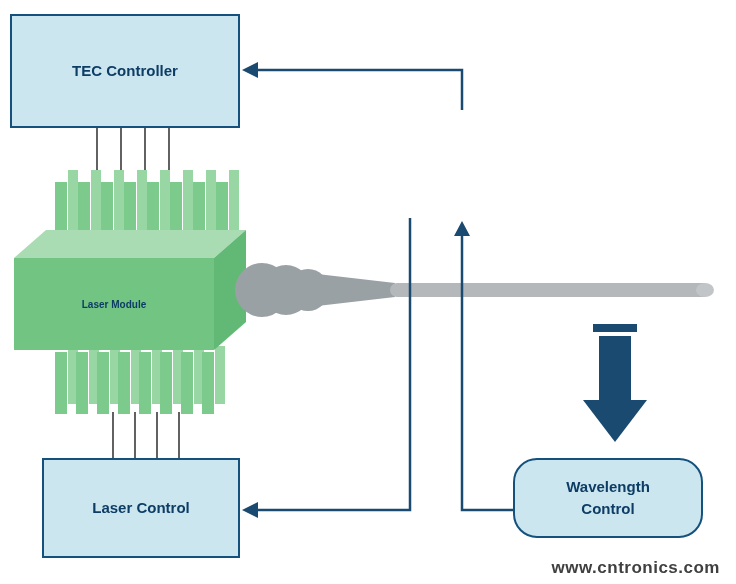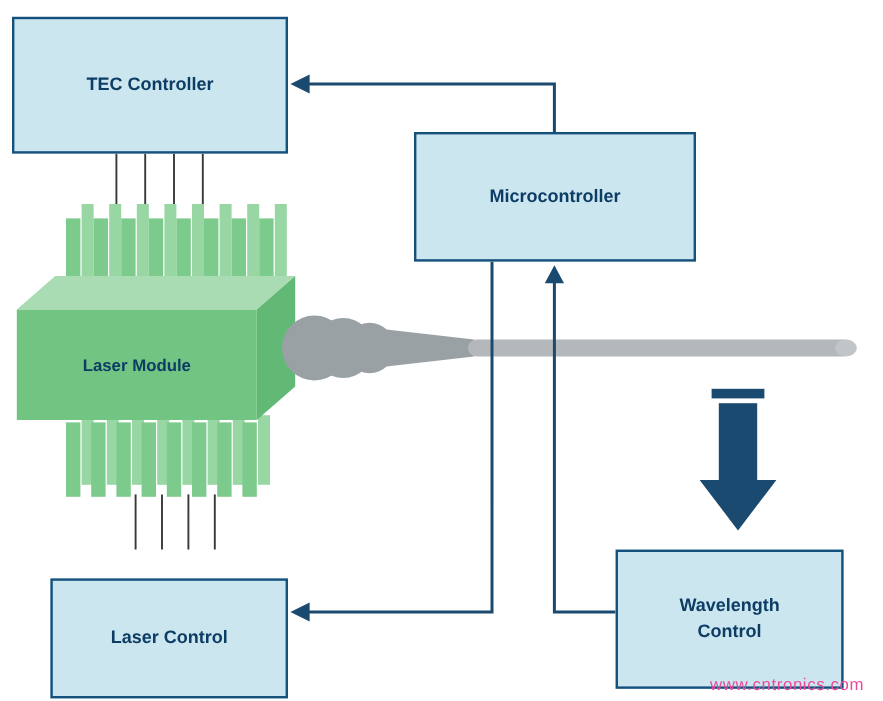--- a/index.html
+++ b/index.html
@@ -16,30 +16,30 @@
     color:#0d3c64;
     font-weight:bold;
     font-size:15px;
     line-height:1.45;
     display:flex; flex-direction:column;
     align-items:center; justify-content:center;
     text-align:center;
   }
   #tec-box       { left:10px;  top:14px;  width:230px; height:114px;text-align:right; }
   #micro-box     { left:345px; top:110px; width:235px; height:108px; }
-  #lasercontrol-box { left:42px; top:482px; width:198px; height:100px; }
-  #wavelength-box { left:513px; top:458px; width:190px; height:116px; }
+  #lasercontrol-box { left:42px; top:458px; width:198px; height:100px; }
+  #wavelength-box { left:513px; top:458px; width:190px; height:80px;border-radius:24px; }
   #laser-module-label {
     position:absolute; left:14px; top:258px; width:200px; height:92px;
     display:flex; align-items:center; justify-content:center;
-    color:#0d3c64; font-weight:bold; font-size:14px;
+    color:#0d3c64; font-weight:bold; font-size:10px;
   }
   #watermark {
     position:absolute; right:16px; bottom:6px;
-    color:#ec4899; font-size:14px; font-weight:normal;
+    color:#404040; font-size:17px; font-weight:bold;
     letter-spacing:0.5px;
   }
 </style>
 </head>
 <body>
 
 <div id="canvas">
 
   <svg id="svg-layer" viewBox="0 0 736 584" xmlns="http://www.w3.org/2000/svg">
 
@@ -133,23 +133,20 @@
       <rect x="593" y="324" width="44" height="8"></rect>
       <rect x="599" y="336" width="32" height="66"></rect>
       <polygon points="583,400 647,400 615,442"></polygon>
     </g>
   </svg>
 
   <div class="box" id="tec-box">
     <div>TEC Controller</div>
   </div>
 
-  <div class="box" id="micro-box">
-    <div>Microcontroller</div>
-  </div>
 
   <div id="laser-module-label">Laser Module</div>
 
   <div class="box" id="lasercontrol-box">
     <div>Laser Control</div>
   </div>
 
   <div class="box" id="wavelength-box">
     <div>Wavelength</div>
     <div>Control</div>

